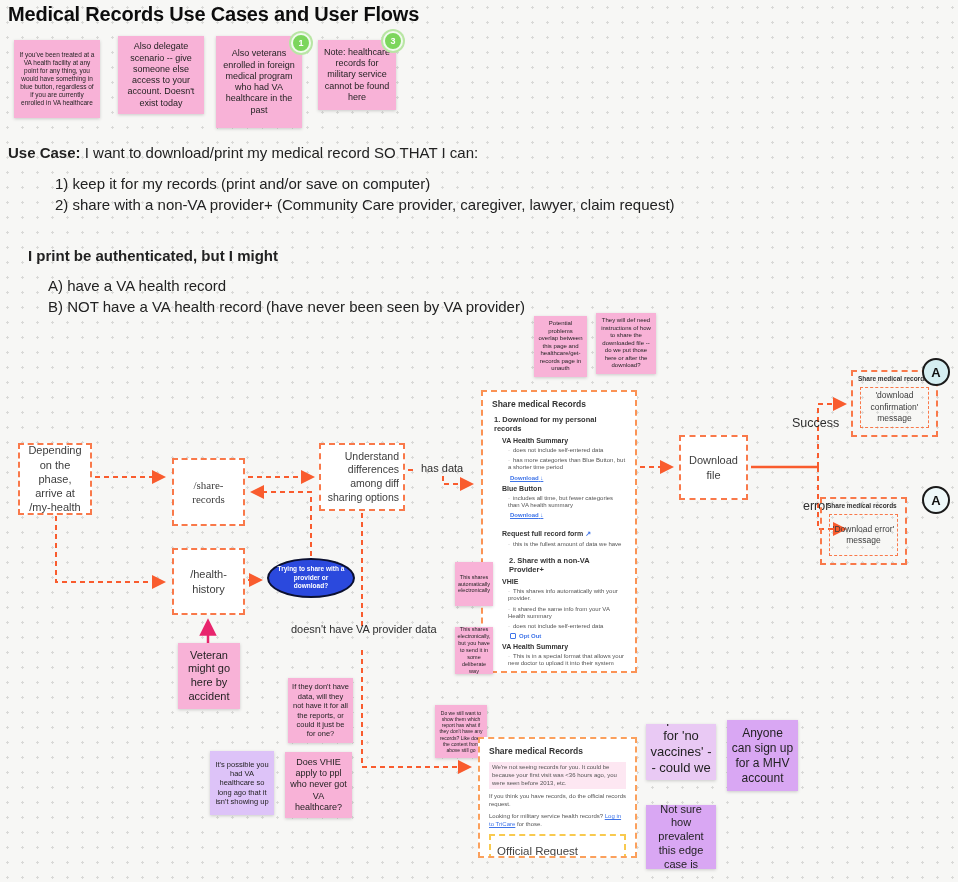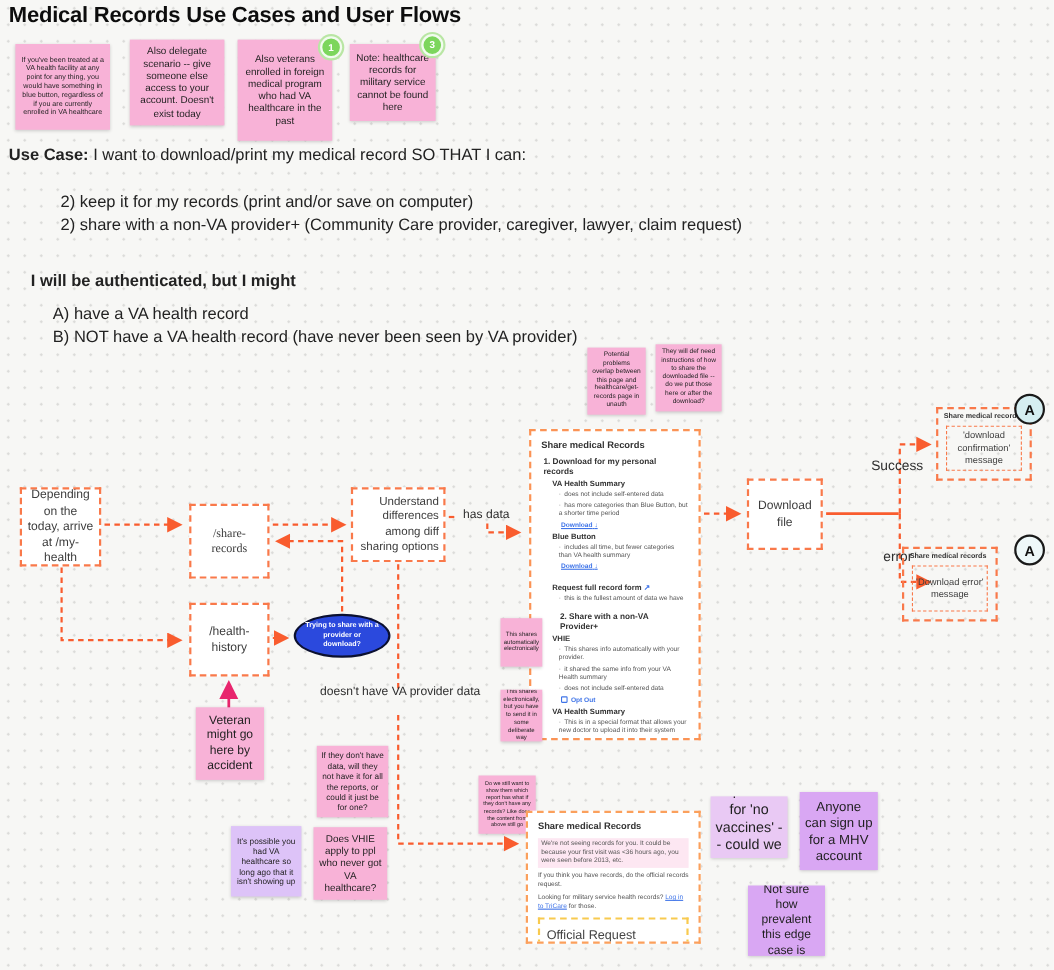--- a/index.html
+++ b/index.html
@@ -103,31 +103,31 @@
 
   <div class="abs" style="left:8px; top:3px; font-size:20px; font-weight:800; color:#0d0d0d; letter-spacing:-0.2px;">Medical Records Use Cases and User Flows</div>
 
   <div class="sticky pink" style="left:14px; top:40px; width:86px; height:78px; font-size:6.5px;">If you've been treated at a VA health facility at any point for any thing, you would have something in blue button, regardless of if you are currently enrolled in VA healthcare</div>
   <div class="sticky pink" style="left:118px; top:36px; width:86px; height:78px; font-size:9px;">Also delegate scenario -- give someone else access to your account. Doesn't exist today</div>
   <div class="sticky pink" style="left:216px; top:36px; width:86px; height:92px; font-size:9px;">Also veterans enrolled in foreign medical program who had VA healthcare in the past</div>
   <div class="badge" style="left:291px; top:33px;">1</div>
   <div class="sticky pink" style="left:318px; top:40px; width:78px; height:70px; font-size:9px;">Note: healthcare records for military service cannot be found here</div>
   <div class="badge" style="left:383px; top:31px;">3</div>
 
-  <div class="bodytext" style="left:8px; top:132px;text-align:center;"><b>Use Case:</b><span> I want to download/print my medical record SO THAT I can:</span></div>
-  <div class="bodytext" style="left:55px; top:175px;">2) keep it for my records (print and/or save on computer)</div>
+  <div class="bodytext" style="left:8px; top:144px;text-align:center;"><b>Use Case:</b><span> I want to download/print my medical record SO THAT I can:</span></div>
+  <div class="bodytext" style="left:55px; top:175px;">1) keep it for my records (print and/or save on computer)</div>
   <div class="bodytext" style="left:55px; top:196px;">2) share with a non-VA provider+ (Community Care provider, caregiver, lawyer, claim request)</div>
-  <div class="bodytext" style="left:28px; top:247px; font-weight:bold;">I will be authenticated, but I might</div>
+  <div class="bodytext" style="left:28px; top:247px; font-weight:bold;">I print be authenticated, but I might</div>
   <div class="bodytext" style="left:48px; top:277px;">A) have a VA health record</div>
   <div class="bodytext" style="left:48px; top:298px;">B) NOT have a VA health record (have never been seen by VA provider)</div>
 
   <div class="sticky pink" style="left:534px; top:316px; width:53px; height:61px; font-size:6px;">Potential problems overlap between this page and healthcare/get-records page in unauth</div>
   <div class="sticky pink" style="left:596px; top:313px; width:60px; height:61px; font-size:6px;">They will def need instructions of how to share the downloaded file -- do we put those here or after the download?</div>
 
-  <div class="flowbox" style="left:18px; top:443px; width:74px; height:72px;">Depending on the today, arrive at /my-health</div>
+  <div class="flowbox" style="left:18px; top:443px; width:74px; height:72px;">Depending on the phase, arrive at /my-health</div>
   <div class="flowbox" style="left:172px; top:458px; width:73px; height:68px;font-family:Liberation Serif, serif;">/share-records</div>
   <div class="flowbox" style="left:319px; top:443px; width:86px; height:68px; font-size:10.5px;text-align:right;">Understand differences among diff sharing options</div>
   <div class="flowbox" style="left:172px; top:548px; width:73px; height:67px;">/health-history</div>
   <div class="flowbox" style="left:679px; top:435px; width:69px; height:65px;">Download file</div>
 
   <div class="ellipse" style="left:267px; top:558px; width:88px; height:40px;">Trying to share with a provider or download?</div>
 
   <div class="lbl" style="left:421px; top:462px; font-size:11px;">has data</div>
   <div class="lbl" style="left:291px; top:623px; font-size:11px;">doesn't have VA provider data</div>
   <div class="lbl" style="left:792px; top:416px; font-size:12.5px;">Success</div>
@@ -181,15 +181,15 @@
   <div class="panel" style="left:478px; top:737px; width:159px; height:121px; border-color:#fba05c;">
     <div class="ptitle">Share medical Records</div>
     <div style="font-size:6px; color:#555; background:#fde7f2; padding:2px 3px; line-height:1.3; margin-bottom:4px;">We're not seeing records for you. It could be because your first visit was &lt;36 hours ago, you were seen before 2013, etc.</div>
     <div style="font-size:6px; color:#555; line-height:1.3; margin-bottom:4px;">If you think you have records, do the official records request.</div>
     <div style="font-size:6px; color:#555; line-height:1.3;"><span>Looking for military service health records? </span><span style="color:#3f74e8; text-decoration:underline;">Log in to TriCare</span><span> for those.</span></div>
     <div class="yellowbox">Official Request Records Form - digitized</div>
   </div>
 
   <div class="sticky tpurple" style="left:646px; top:724px; width:70px; height:56px; font-size:13px;">Team has a pattern for 'no vaccines' -- could we reuse that?</div>
   <div class="sticky purple" style="left:727px; top:720px; width:71px; height:71px; font-size:12px;">Anyone can sign up for a MHV account</div>
-  <div class="sticky purple" style="left:646px; top:805px; width:70px; height:64px; font-size:11px;margin-left:34px;">Not sure how prevalent this edge case is</div>
+  <div class="sticky purple" style="left:646px; top:805px; width:70px; height:64px; font-size:11px;">Not sure how prevalent this edge case is</div>
 
 </div>
 
 </body></html>

